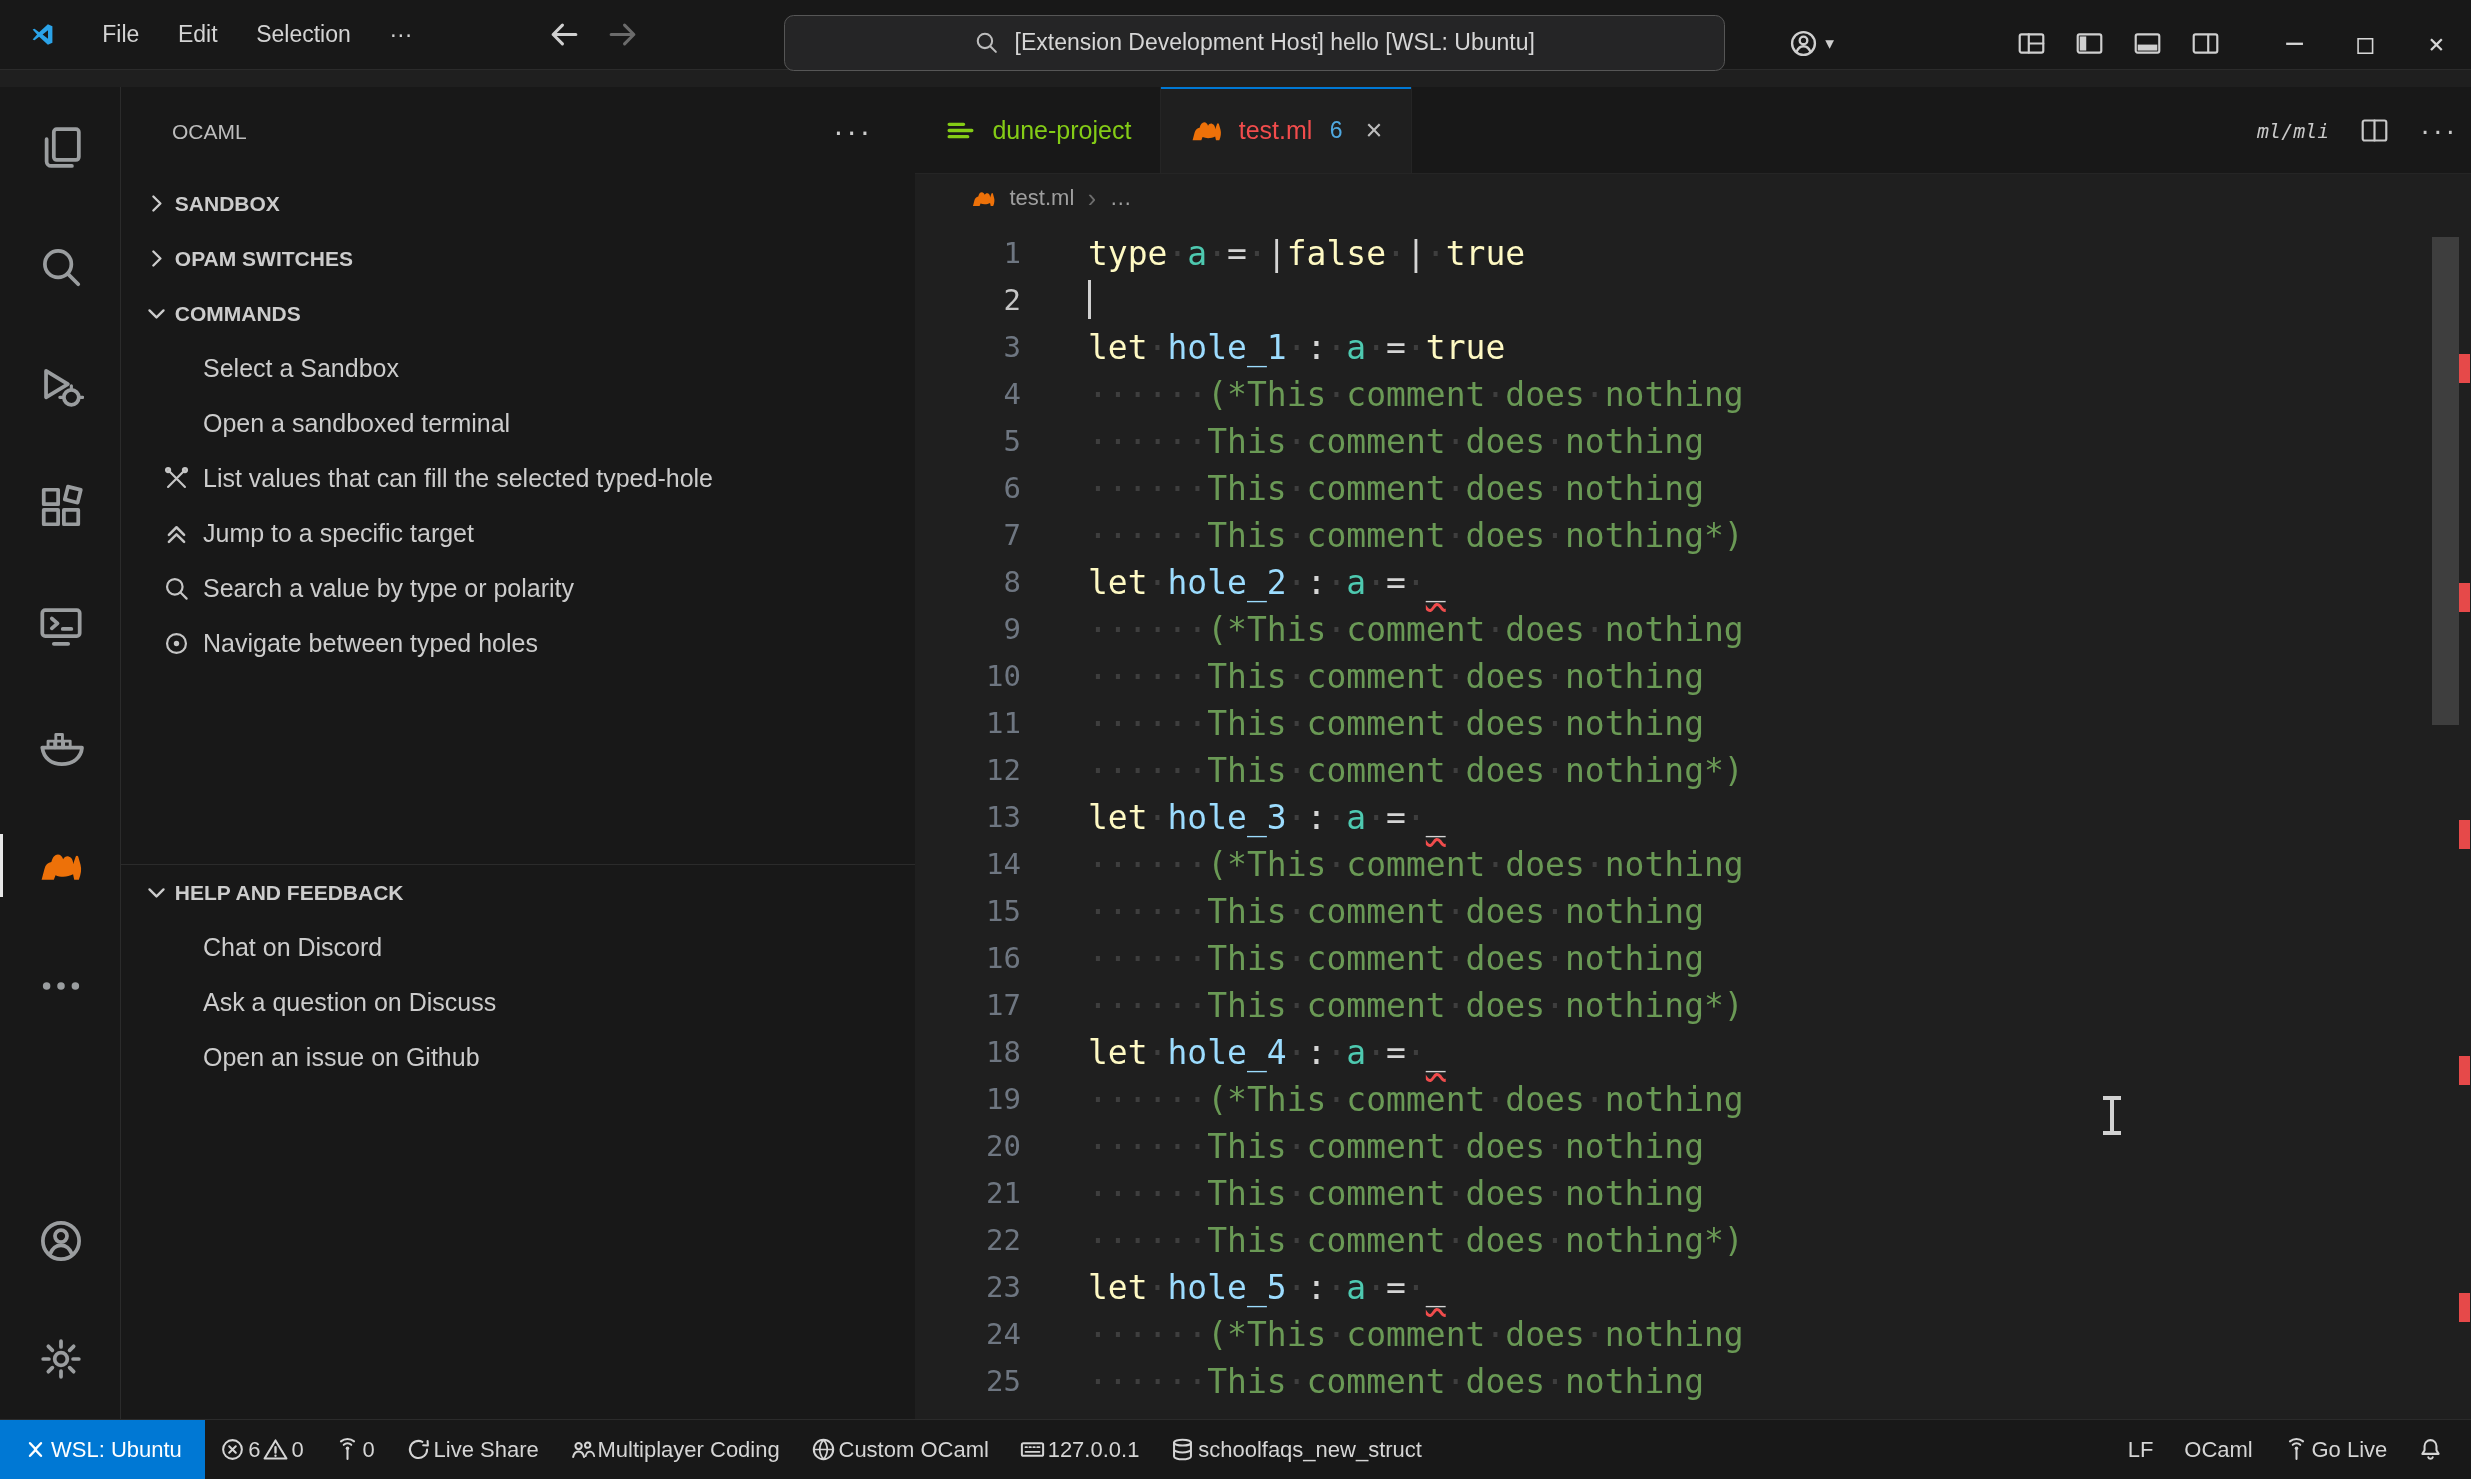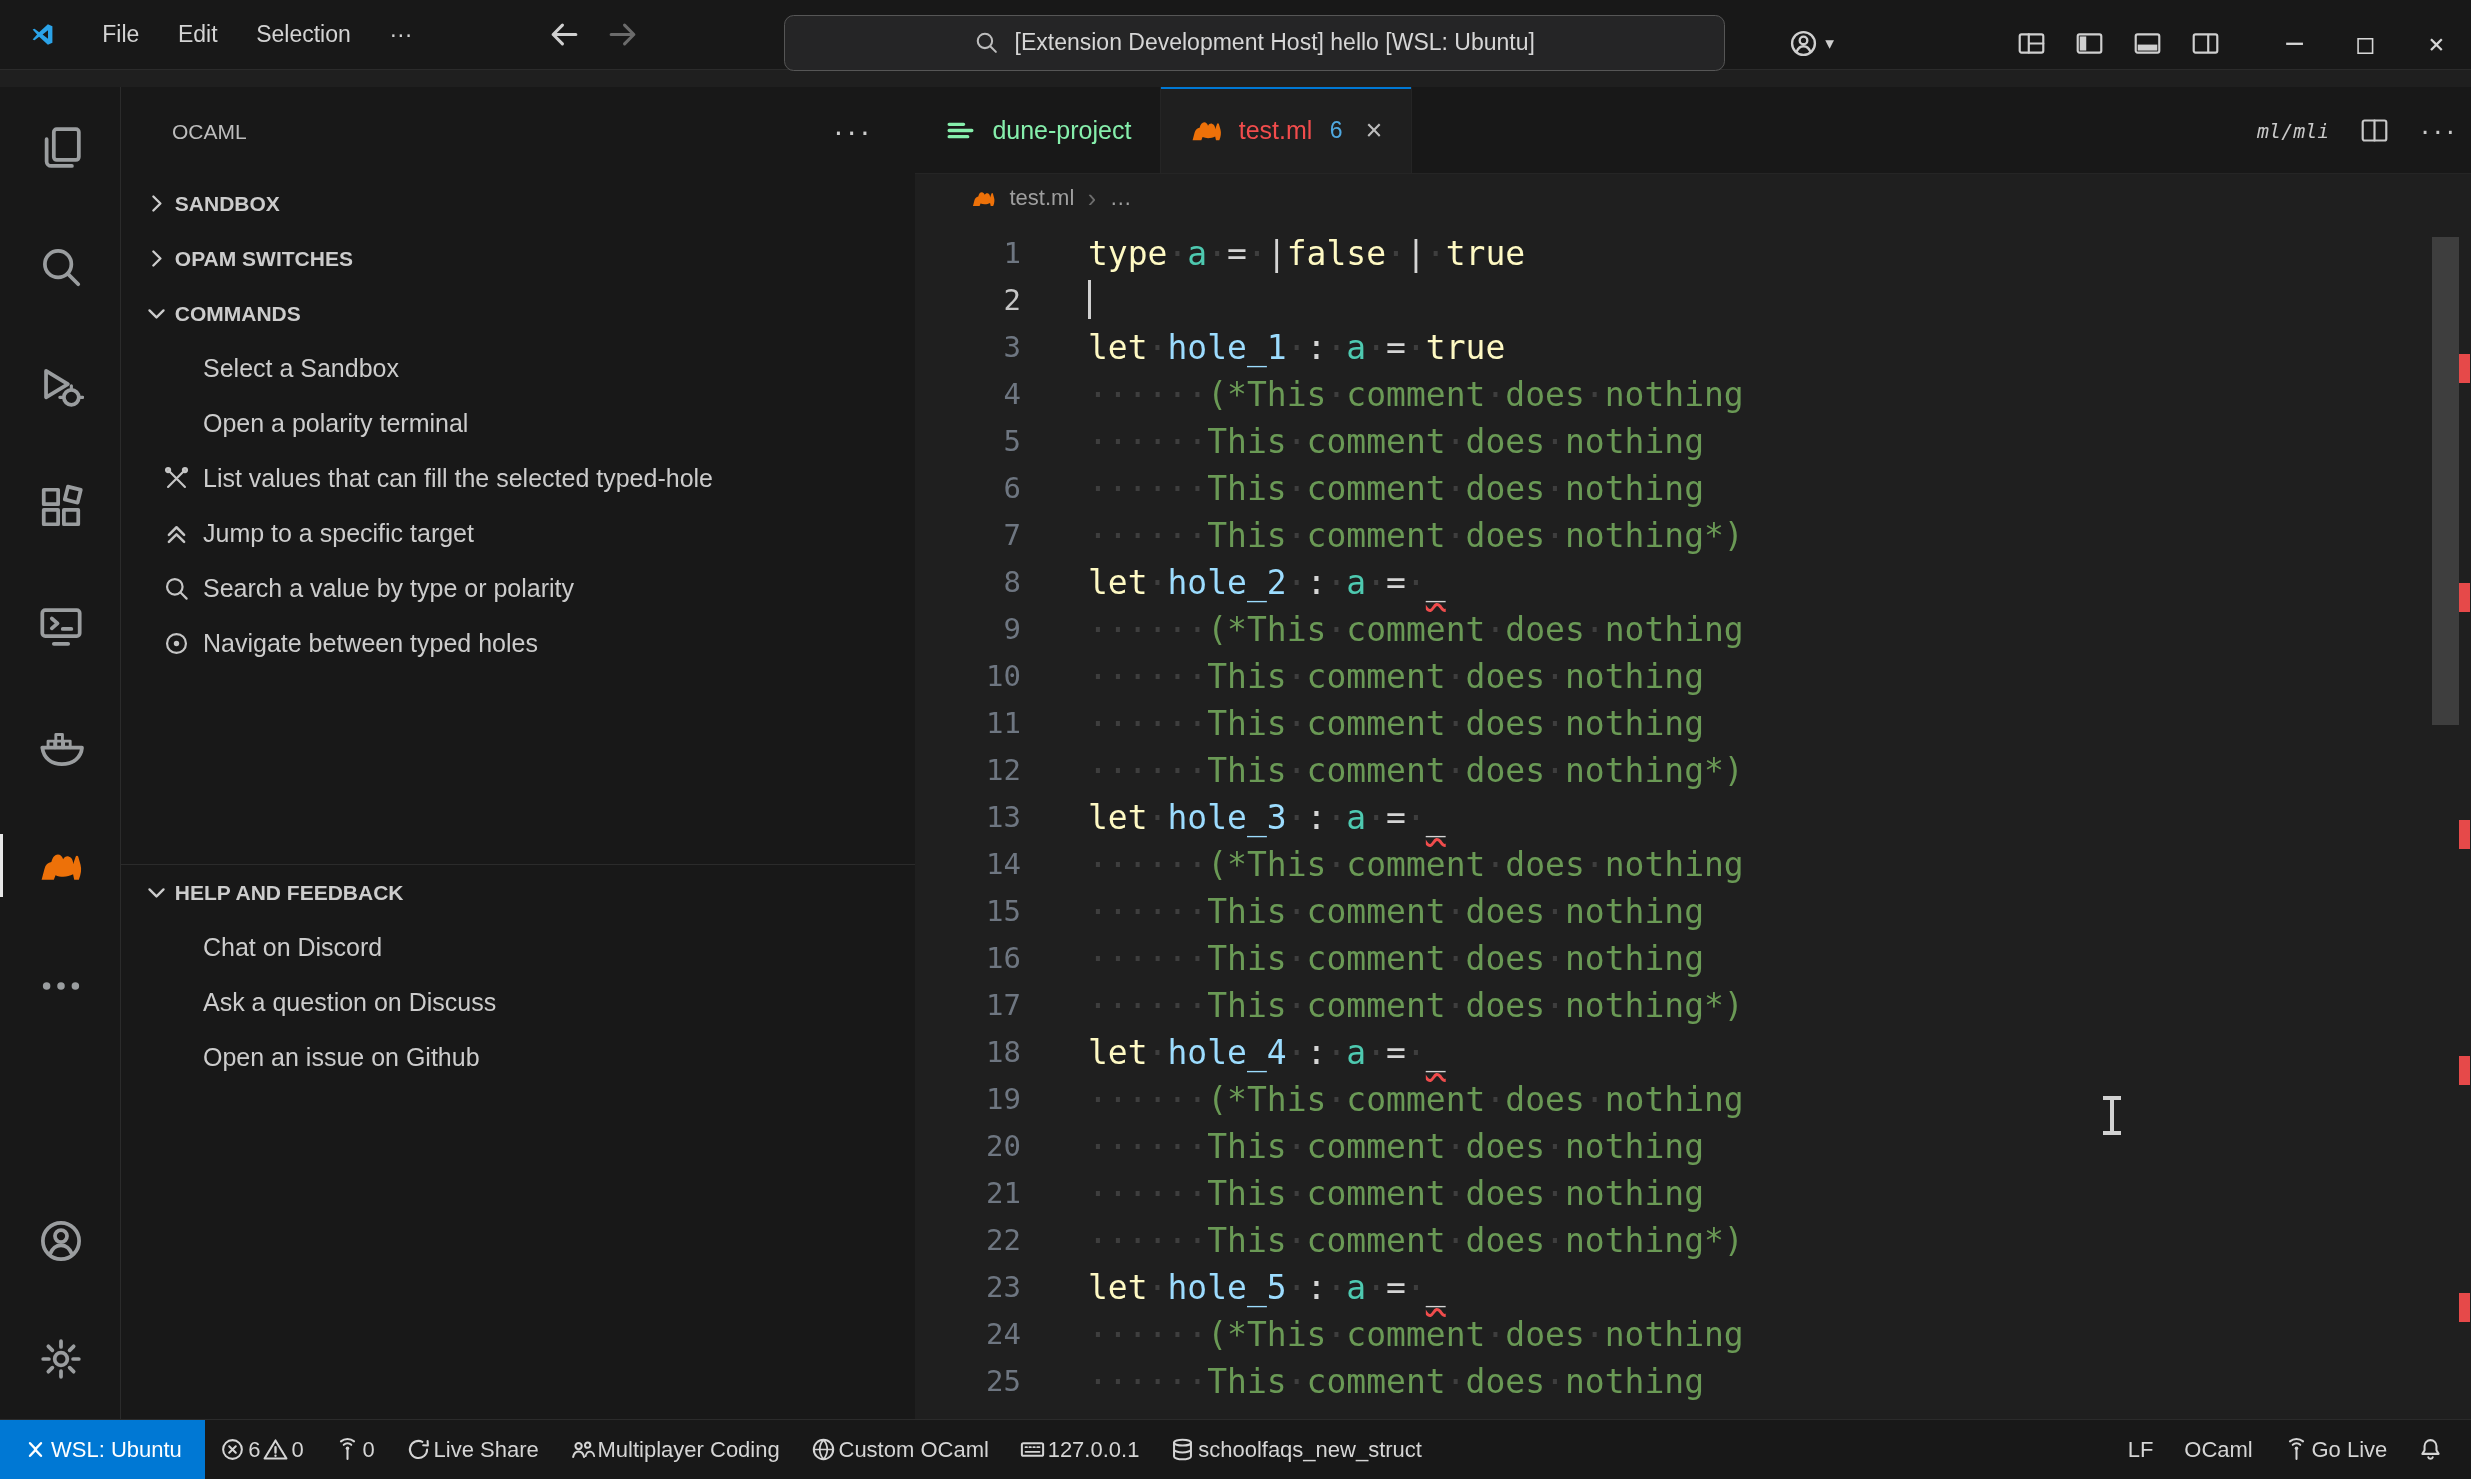--- a/index.html
+++ b/index.html
@@ -52,21 +52,21 @@
   .chev{width:25px;height:25px;color:#cccccc;}
   .sb-item{height:55px;display:flex;align-items:center;padding-left:82px;position:relative;
            font-size:25px;color:#cccccc;}
   .sb-item .itic{position:absolute;left:42px;top:13.5px;width:27px;height:27px;color:#c5c5c5;}
   .section.gap{margin-top:193px;border-top:1px solid #2b2b2b;}
 
   
   .editor{position:absolute;left:915px;top:87px;right:0;bottom:60px;background:#1f1f1f;}
   .tabbar{height:87px;background:#181818;display:flex;border-bottom:1px solid #252525;position:relative;}
   .tab{display:flex;align-items:center;gap:15.4px;padding:0 29px;border-right:1px solid #252525;
-       font-size:25px;color:#86efac;position:relative;background:#181818;}
+       font-size:25px;color:#84cc16;position:relative;background:#181818;}
   .tab.active{background:#1f1f1f;color:#cccccc;}
   .tab.active::before{content:"";position:absolute;left:0;right:0;top:0;height:1.9px;background:#0078d4;}
   .tab-label.error{color:#f14c4c;}
   .tab-badge{color:#4fa8e0;font-size:23px;margin-left:1.9px;}
   .tab-close{color:#bdbdbd;font-size:29px;margin-left:7.7px;}
   .editor-actions{position:absolute;right:14px;top:0;height:87px;display:flex;align-items:center;
                   gap:31px;color:#c8c8c8;}
   .ea-label{font-size:20px;font-family:"DejaVu Sans Mono",monospace;font-style:italic;}
   .ea-more{font-size:29px;letter-spacing:2.9px;}
   .breadcrumbs{height:48px;display:flex;align-items:center;gap:13.5px;padding-left:56px;
@@ -303,21 +303,21 @@
               <svg viewBox="0 0 16 16" fill="none" stroke="currentColor" stroke-width="1.5" stroke-linecap="round" stroke-linejoin="round">
                 <path d="M3.5 6 L8 10.5 L12.5 6"></path>
               </svg>
             </span>
             <span class="sec-label">COMMANDS</span>
           </div>
           <div class="sb-item">
             <span>Select a Sandbox</span>
           </div>
           <div class="sb-item">
-            <span>Open a polarity terminal</span>
+            <span>Open a sandboxed terminal</span>
           </div>
           <div class="sb-item">
             <span class="icon itic">
               <svg viewBox="0 0 16 16" fill="none" stroke="currentColor" stroke-width="1.3" stroke-linecap="round" stroke-linejoin="round">
                 <path d="M3 13 L13 3 M3 3 L13 13"></path>
                 <circle cx="3" cy="3" r="1.2"></circle>
                 <circle cx="13" cy="3" r="1.2"></circle>
               </svg>
             </span>
             <span>List values that can fill the selected typed-hole</span>

